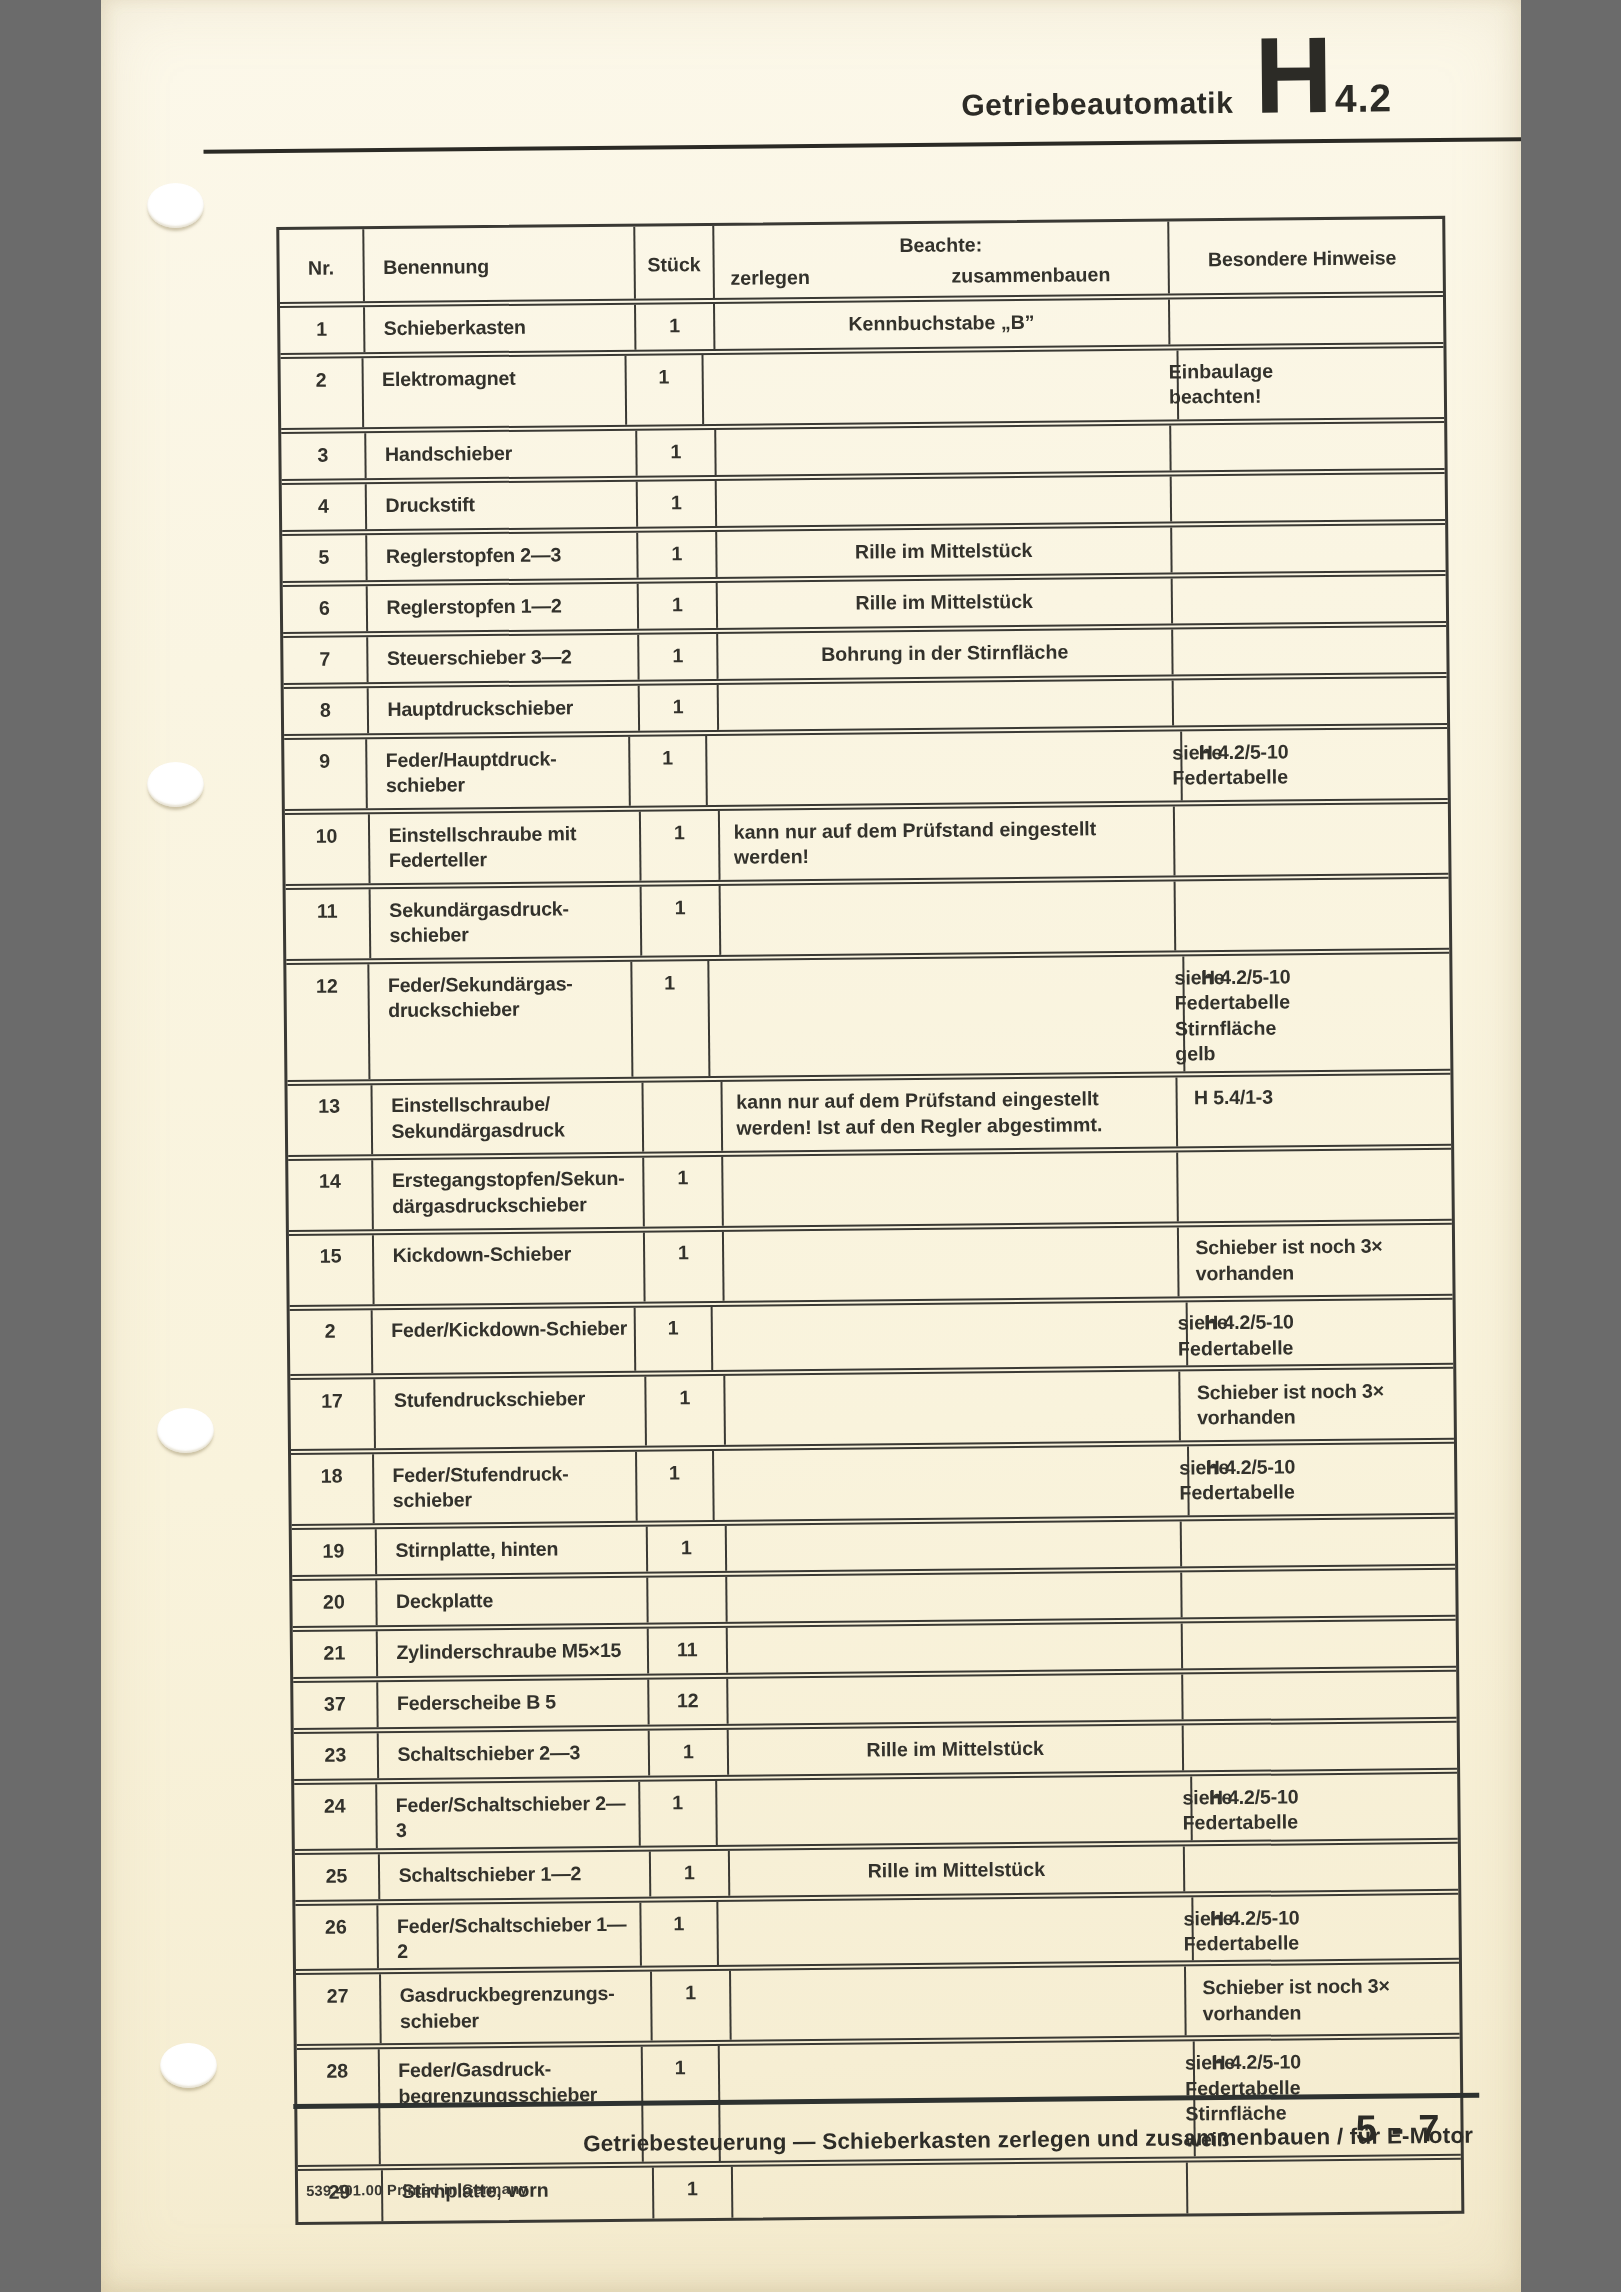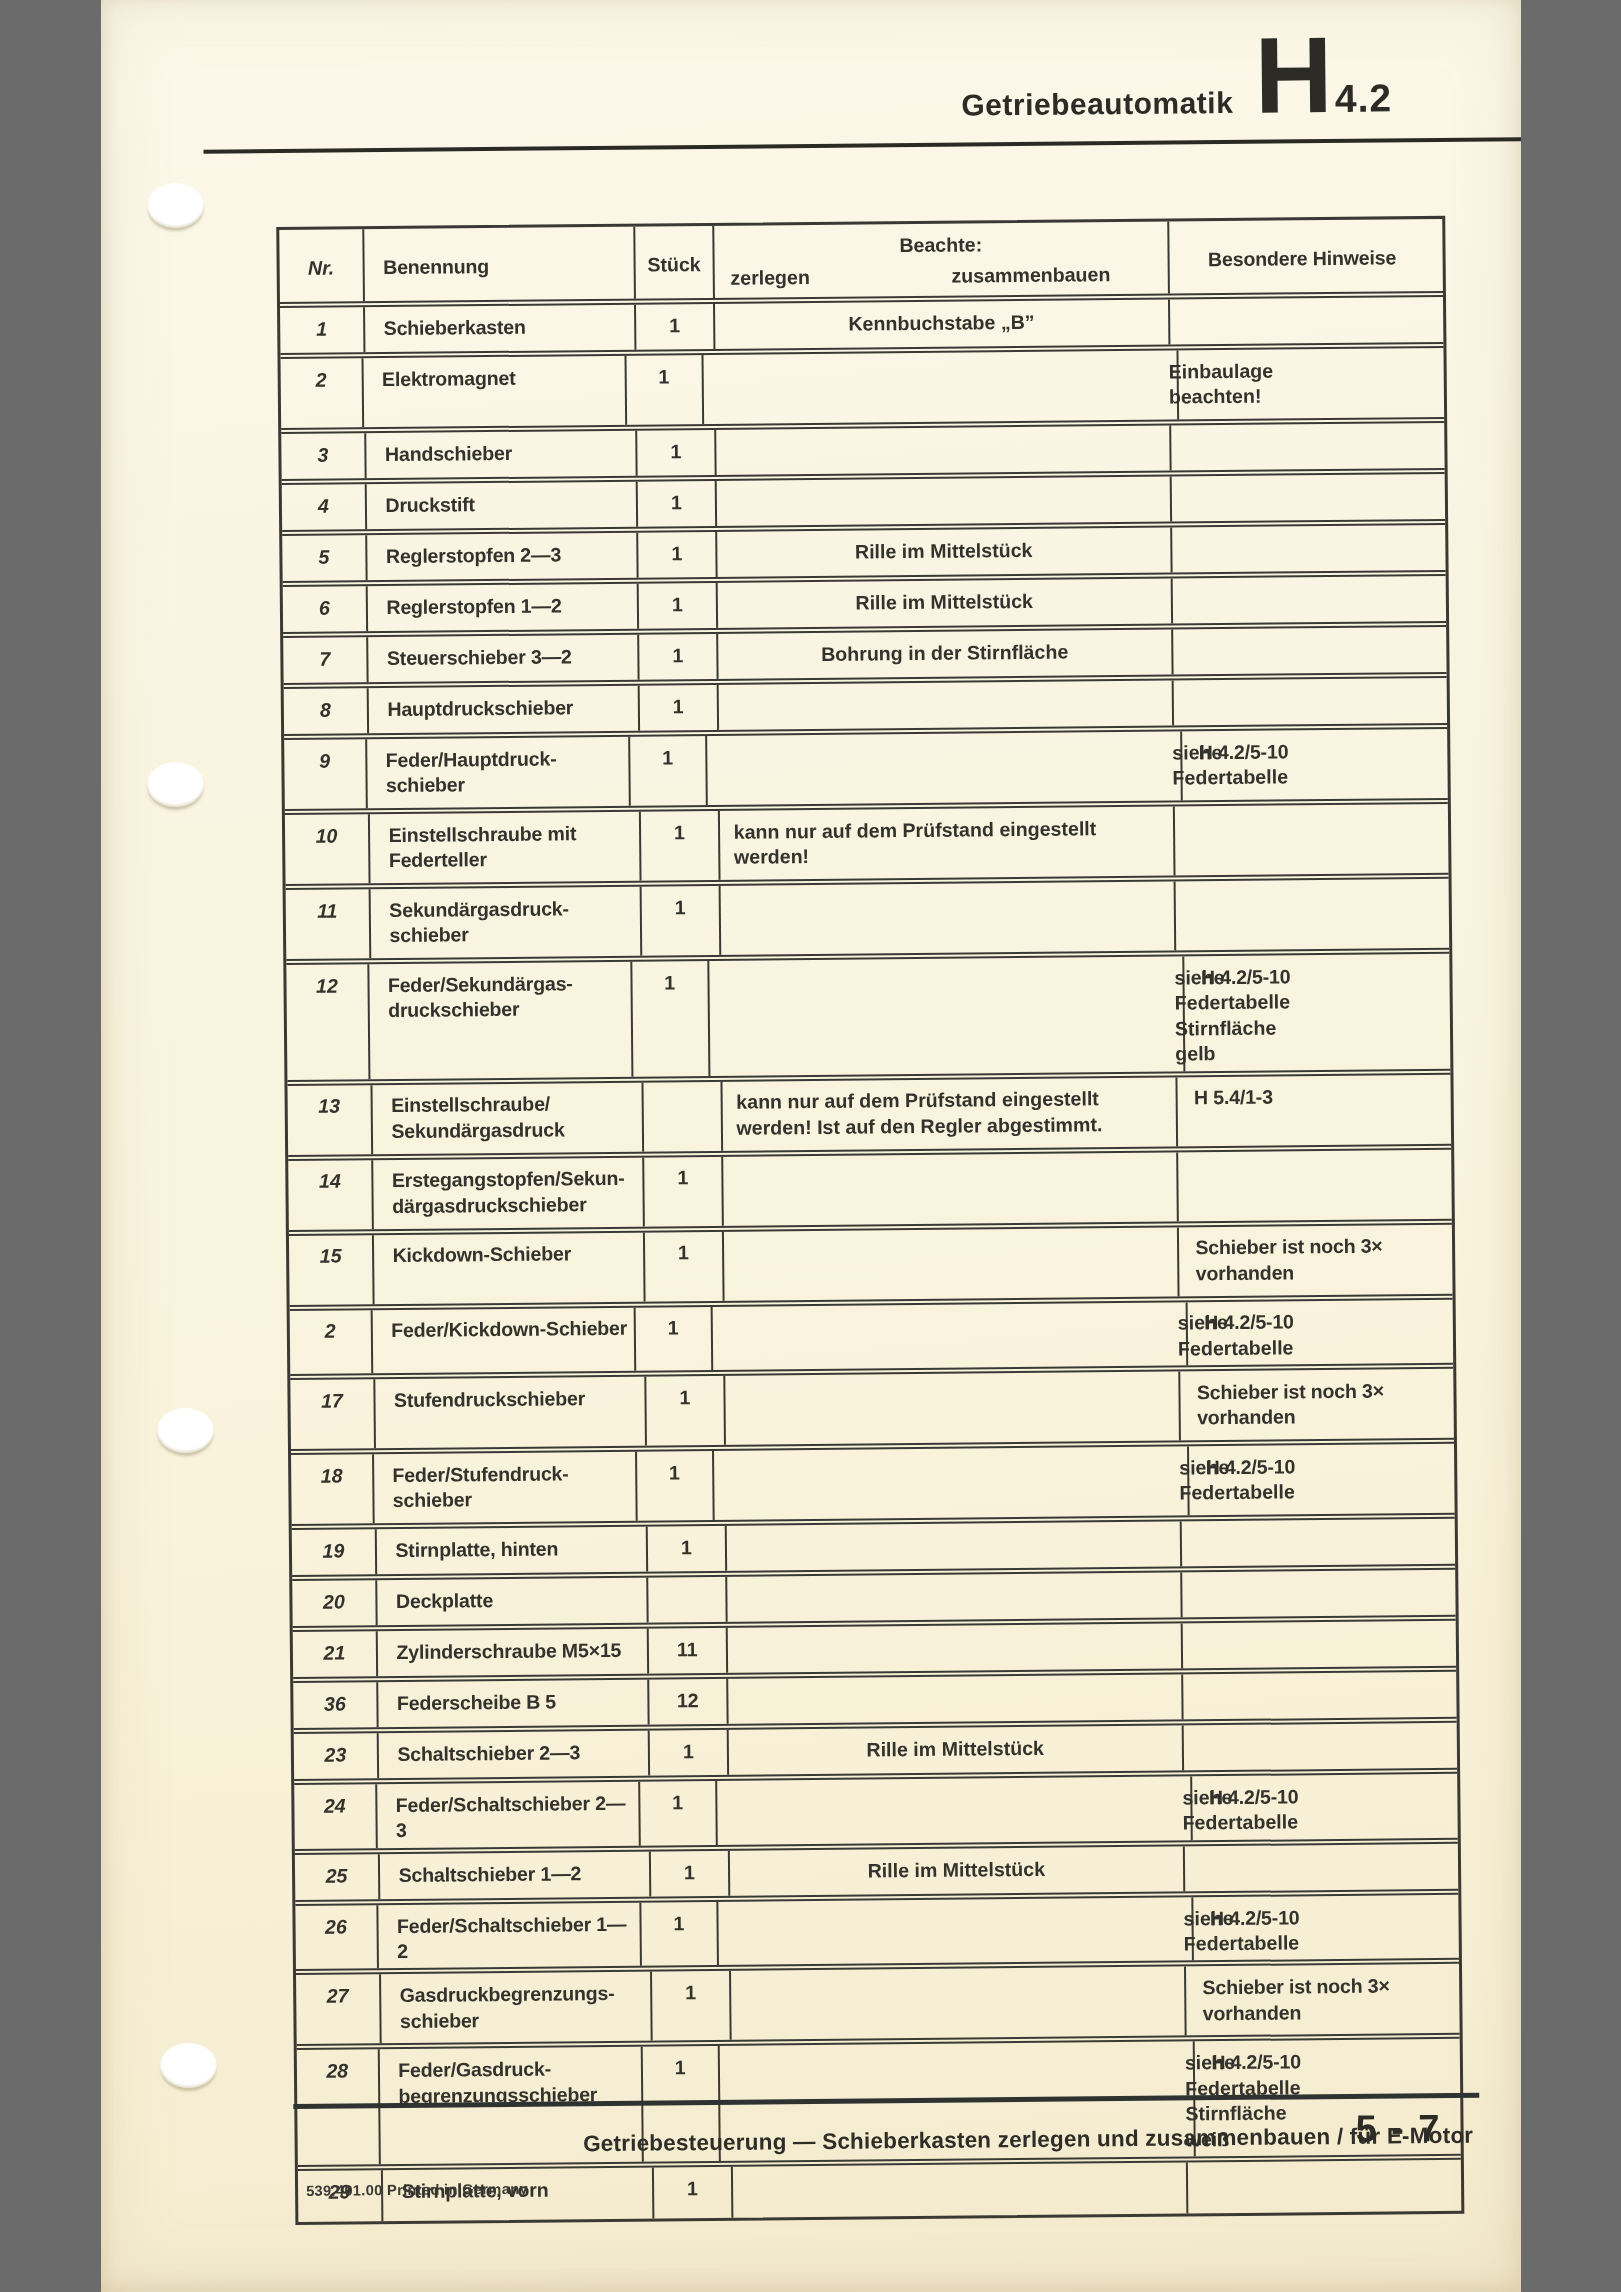--- a/index.html
+++ b/index.html
@@ -37,21 +37,21 @@
     position:absolute;left:183px;top:222px;width:1169px;
     border:3.9px solid #3a3934;
     font-size:19.6px;font-weight:bold;line-height:1.3;
   }
   .trow{display:flex;border-bottom:6.9px double #3a3934;}
   .trow:last-child{border-bottom:none;}
   .trow.short{min-height:51px;}
   .trow.tall{min-height:75px;}
   .thead{min-height:78px;align-items:stretch;}
   .cell{padding:8.8px 7.8px 3.9px 7.8px;border-right:2.9px solid #3a3934;white-space:pre-line;}
-  .c-nr{width:7.3%;text-align:center;font-style:italic;}
+  .c-nr{width:7.3%;text-align:center;}
   .c-name{width:23.3%;padding-left:18.6px;padding-right:3.9px;letter-spacing:-0.2px;}
   .c-qty{width:6.8%;text-align:center;}
   .c-note{width:39.1%;}
   .c-hint{width:23.5%;border-right:none;padding-left:16.7px;letter-spacing:-0.2px;}
   .note-c{text-align:center;}
   .note-l{text-align:left;padding-left:13.7px;}
   .note-r{text-align:center;padding-left:40%;}
   .thead .c-nr,.thead .c-qty{display:flex;align-items:center;justify-content:center;}
   .thead .c-name{display:flex;align-items:center;}
   .thead .c-hint{display:flex;align-items:center;justify-content:center;padding-left:0;text-align:center;}
@@ -262,21 +262,21 @@
             <div class="cell c-hint"></div>
           </div>
           <div class="trow short">
             <div class="cell c-nr">21</div>
             <div class="cell c-name">Zylinderschraube M5×15</div>
             <div class="cell c-qty">11</div>
             <div class="cell c-note note-c"></div>
             <div class="cell c-hint"></div>
           </div>
           <div class="trow short">
-            <div class="cell c-nr">36</div>
+            <div class="cell c-nr">37</div>
             <div class="cell c-name">Federscheibe B 5</div>
             <div class="cell c-qty">12</div>
             <div class="cell c-note note-c"></div>
             <div class="cell c-hint"></div>
           </div>
           <div class="trow short">
             <div class="cell c-nr">23</div>
             <div class="cell c-name">Schaltschieber 2—3</div>
             <div class="cell c-qty">1</div>
             <div class="cell c-note note-c">Rille im Mittelstück</div>

